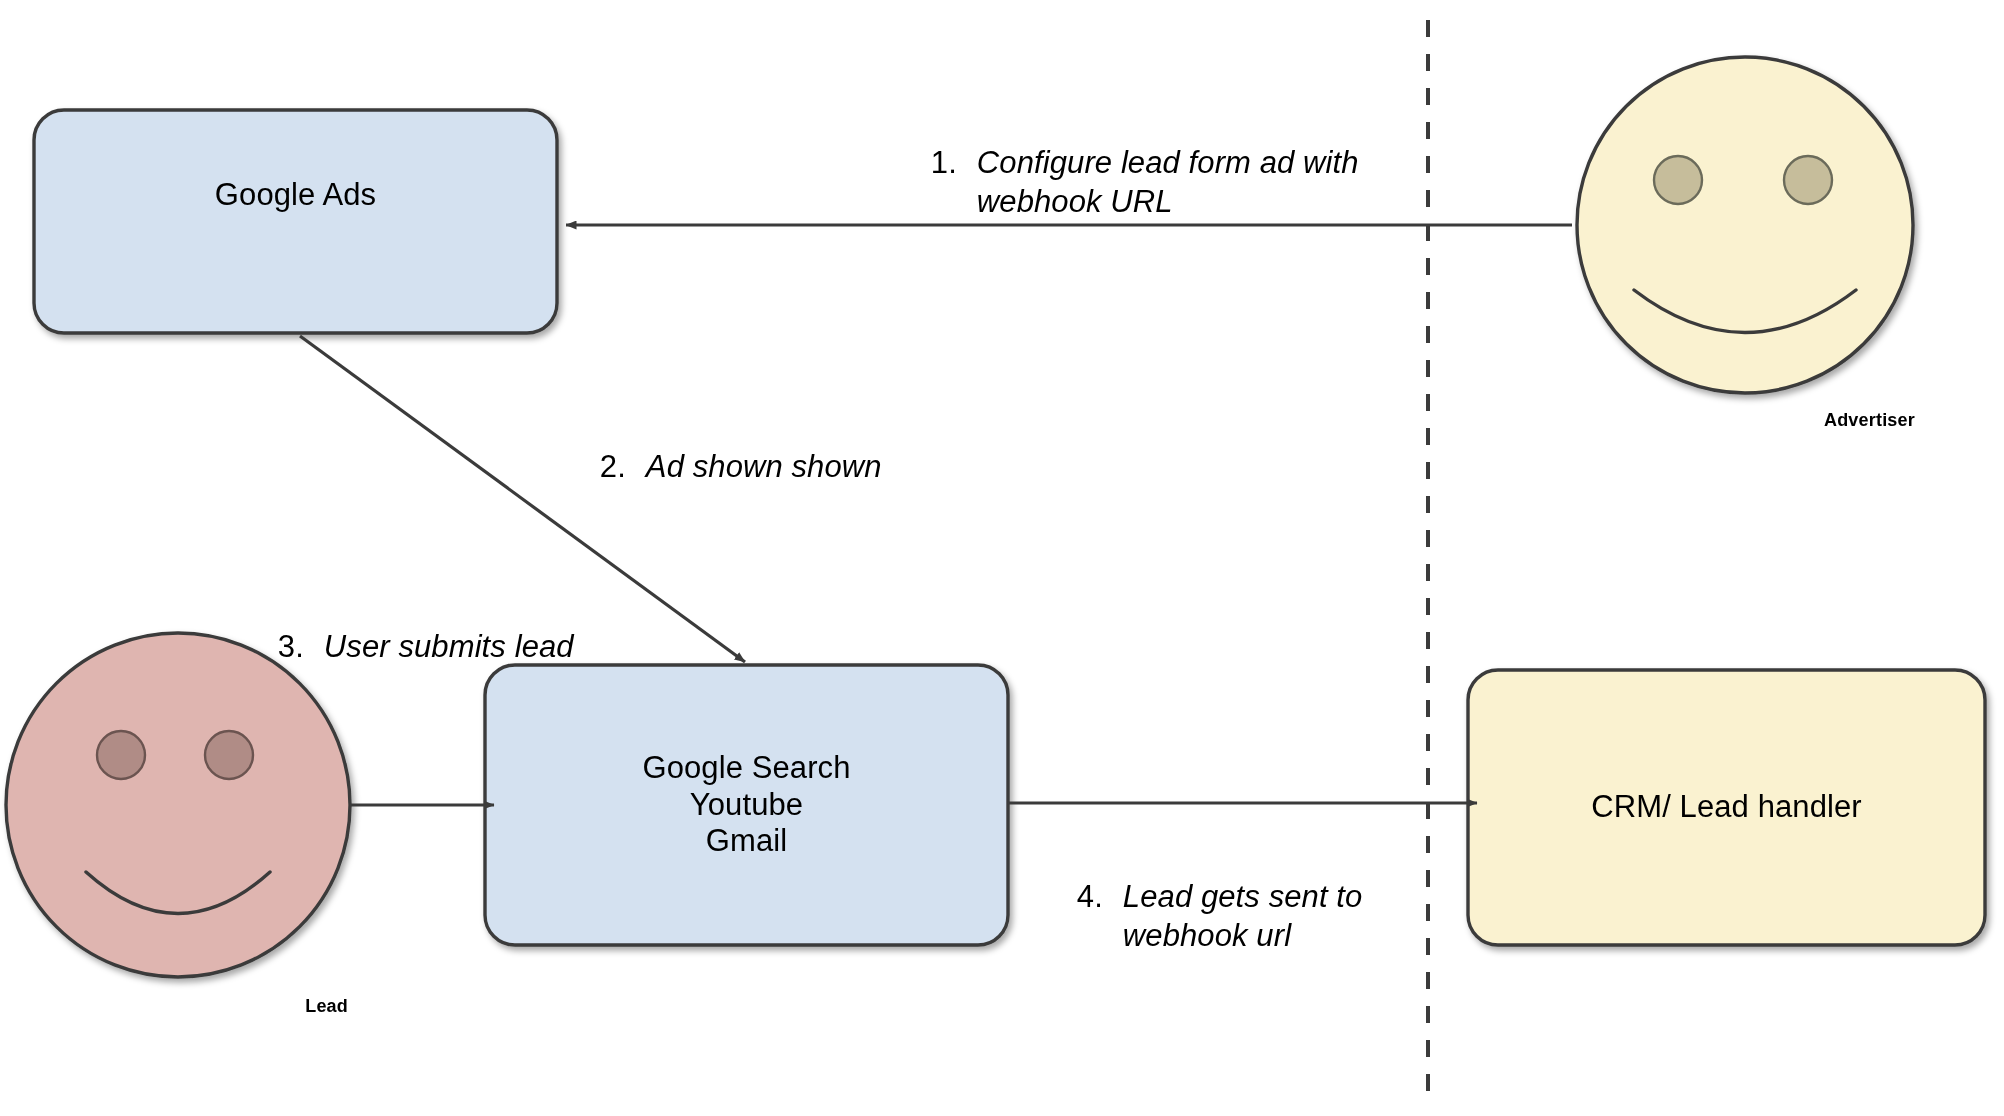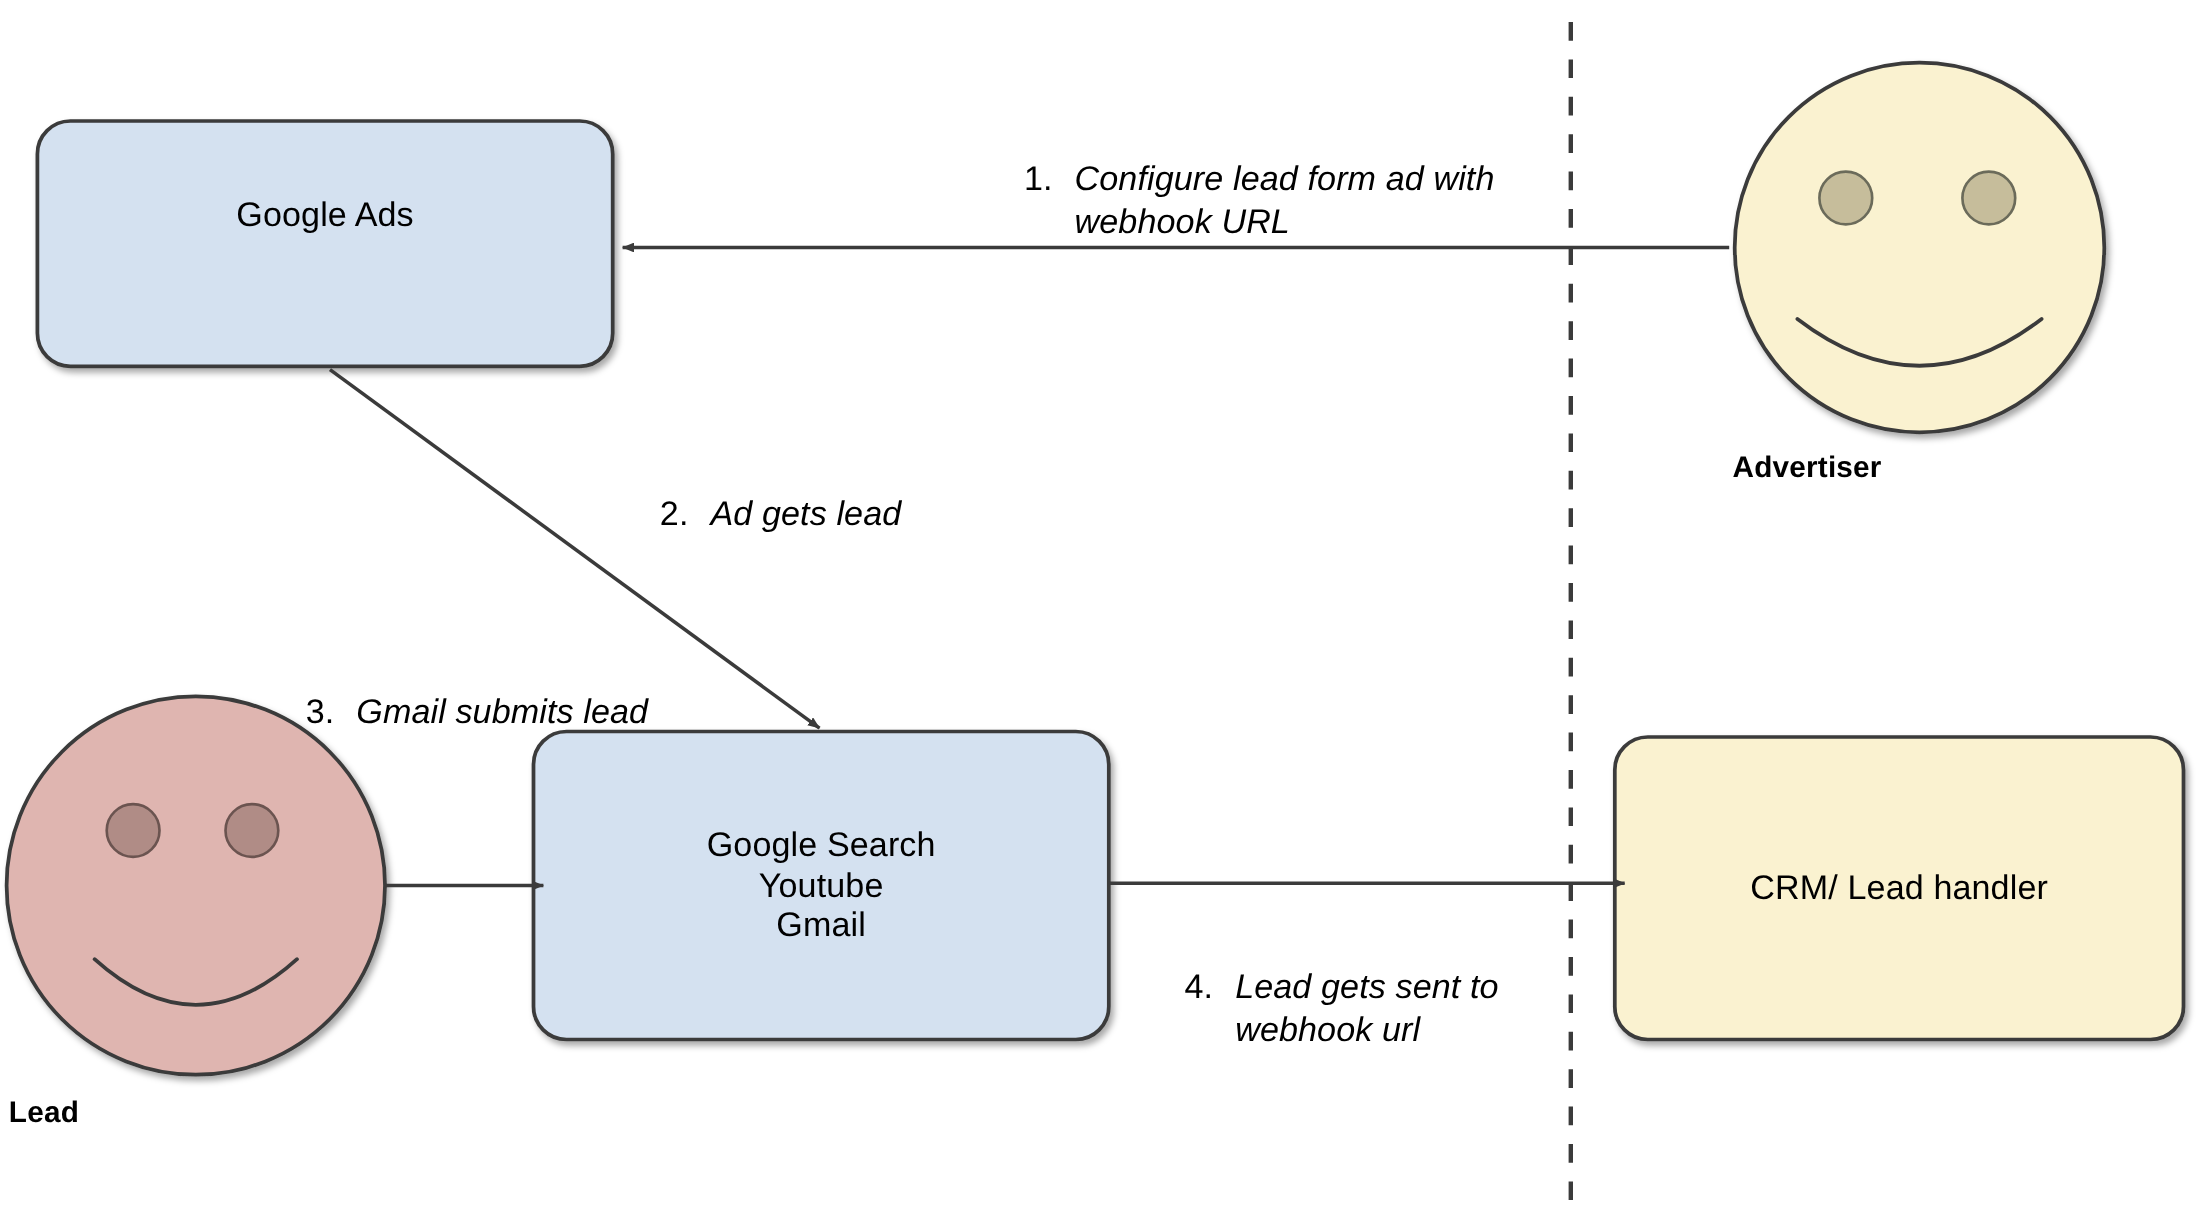--- a/index.html
+++ b/index.html
@@ -33,22 +33,22 @@
     text-align: center;
     color: #000000;
     font-size: 31px;
     line-height: 1.18;
     letter-spacing: 0.1px;
     white-space: pre-line;
     pointer-events: none;
   }
   .actor-caption {
     position: absolute;
-    text-align: left;
-    font-size: 27px;
+    text-align: right;
+    font-size: 18px;
     font-weight: bold;
     color: #000000;
     letter-spacing: 0.2px;
   }
   .edge-label {
     position: absolute;
     color: #000000;
     font-size: 31px;
     line-height: 1.26;
     letter-spacing: 0.1px;
@@ -138,25 +138,25 @@
   <div class="actor-caption" style="left:1575px; top:410px; width:340px;">Advertiser</div>
 
   <div class="actor-caption" style="left:8px; top:996px; width:340px;">Lead</div>
 
   <div class="edge-label" style="left:896px; top:104px;">
     <span class="num">1.</span><span class="txt">Configure lead form ad with
 webhook URL</span>
   </div>
 
   <div class="edge-label" style="left:565px; top:408px;">
-    <span class="num">2.</span><span class="txt">Ad gets lead</span>
+    <span class="num">2.</span><span class="txt">Ad shown shown</span>
   </div>
 
   <div class="edge-label" style="left:243px; top:588px;">
-    <span class="num">3.</span><span class="txt">Gmail submits lead</span>
+    <span class="num">3.</span><span class="txt">User submits lead</span>
   </div>
 
   <div class="edge-label" style="left:1042px; top:838px;">
     <span class="num">4.</span><span class="txt">Lead gets sent to
 webhook url</span>
   </div>
 
   <div class="hit" style="left:34px; top:110px; width:523px; height:223px;"></div>
   <div class="hit" style="left:485px; top:665px; width:523px; height:280px;"></div>
   <div class="hit" style="left:1468px; top:670px; width:517px; height:275px;"></div>

